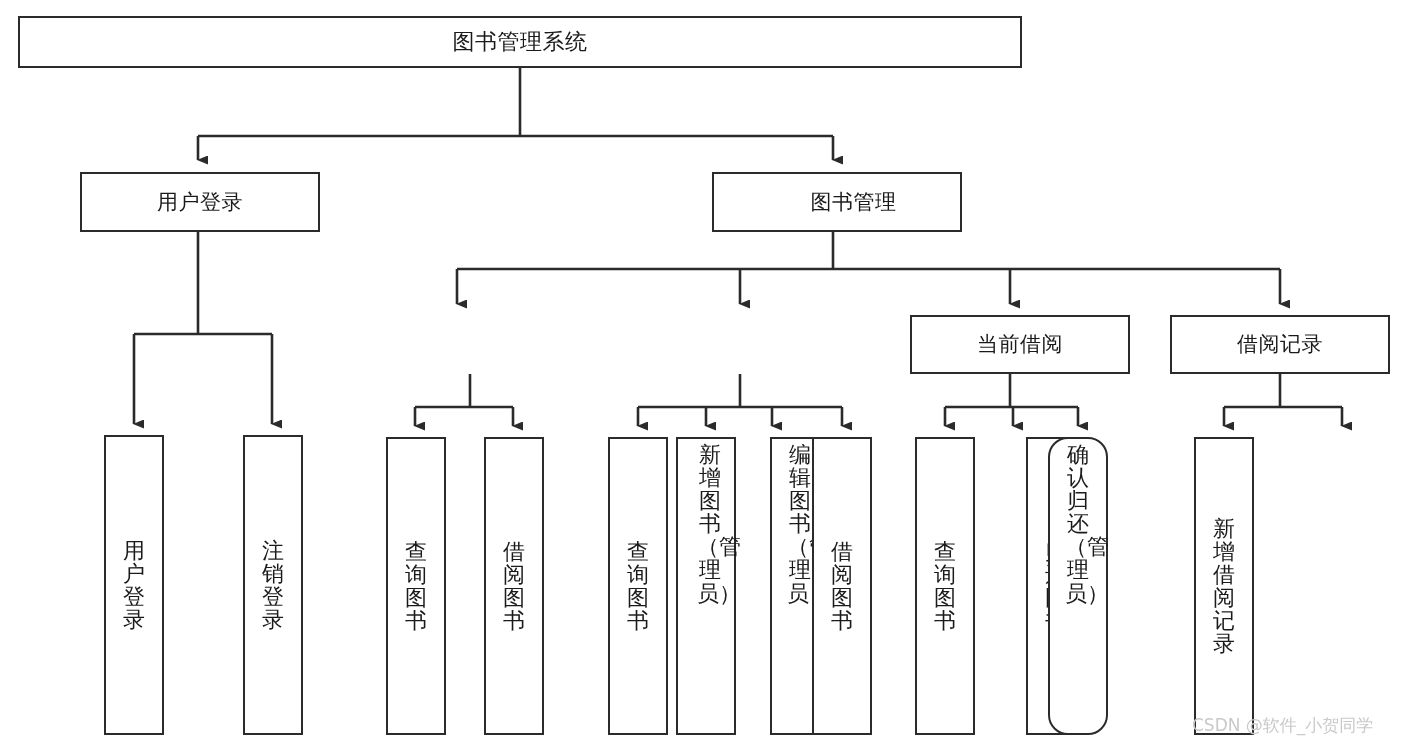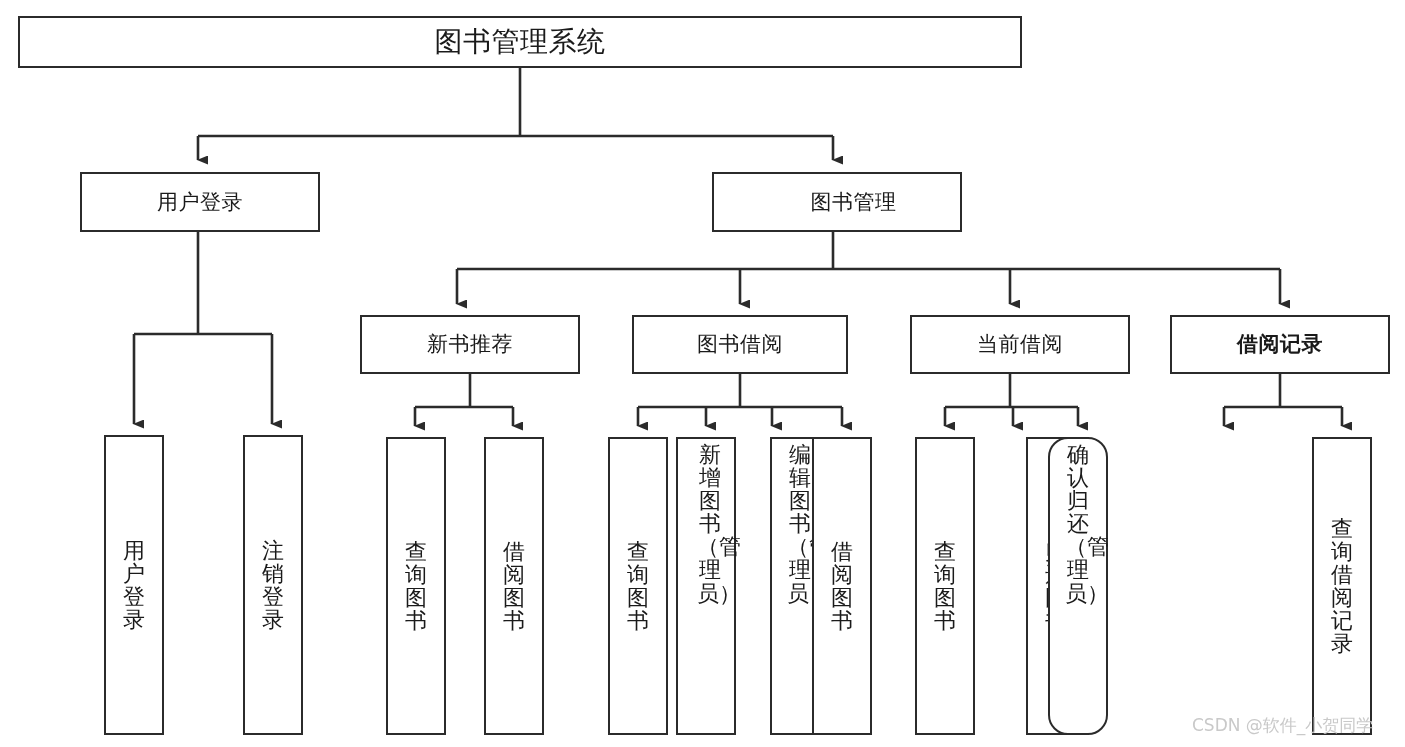--- a/index.html
+++ b/index.html
@@ -40,21 +40,21 @@
     display: block;
     text-align: center;
     line-height: 1.08;
   }
   
   .node.horiz .lbl {
     font-size: 21px;
     letter-spacing: 0.5px;
     white-space: nowrap;
   }
-  .node.root .lbl { font-size: 28px; }
+  .node.root .lbl { font-size: 22px; }
   
   .node.leaf {
     align-items: flex-start;
     padding-top: 4px;
   }
   .node.leaf .lbl {
     font-size: 22px;
     line-height: 1.05;
     width: 26px;
     word-break: break-all;
@@ -132,30 +132,24 @@
     <span class="lbl">图书管理系统</span>
   </div>
 
   <div class="node horiz" style="left:80px; top:172px; width:240px; height:60px;">
     <span class="lbl">用户登录</span>
   </div>
   <div class="node horiz" style="left:712px; top:172px; width:250px; height:60px;padding-left:33px;">
     <span class="lbl">图书管理</span>
   </div>
 
-  <div class="node horiz" style="left:360px; top:315px; width:220px; height:59px;">
-    <span class="lbl">新书推荐</span>
-  </div>
-  <div class="node horiz" style="left:632px; top:315px; width:216px; height:59px;">
-    <span class="lbl">图书借阅</span>
-  </div>
   <div class="node horiz" style="left:902px; top:315px; width:220px; height:59px;margin-left:8px;">
     <span class="lbl">当前借阅</span>
   </div>
-  <div class="node horiz" style="left:1170px; top:315px; width:220px; height:59px;font-weight:bold;">
+  <div class="node horiz" style="left:1170px; top:315px; width:220px; height:59px;">
     <span class="lbl">借阅记录</span>
   </div>
 
   <div class="node leaf tall-pad" style="left:104px; top:435px; width:60px; height:300px;">
     <span class="lbl">用户登录</span>
   </div>
   <div class="node leaf tall-pad" style="left:243px; top:435px; width:60px; height:300px;justify-content:center;">
     <span class="lbl">注销登录</span>
   </div>
 
@@ -182,19 +176,19 @@
   <div class="node leaf tall-pad" style="left:915px; top:437px; width:60px; height:298px;">
     <span class="lbl">查询图书</span>
   </div>
   <div class="node leaf tall-pad" style="left:983px; top:437px; width:60px; height:298px;margin-left:43px;">
     <span class="lbl">归还图书</span>
   </div>
   <div class="node leaf" style="left:1048px; top:437px; width:60px; height:298px;border-radius:20px;">
     <span class="lbl">确认归还（管理员）</span>
   </div>
 
-  <div class="node leaf tall-pad" style="left:1312px; top:437px; width:60px; height:298px;">
-    <span class="lbl">查询借阅记录</span>
+  <div class="node leaf tall-pad" style="left:1194px; top:437px; width:60px; height:298px;">
+    <span class="lbl">新增借阅记录</span>
   </div>
 
   <div class="watermark" style="left:1192px; top:714px;">CSDN @软件_小贺同学</div>
 
 </div>
 
 </body></html>

